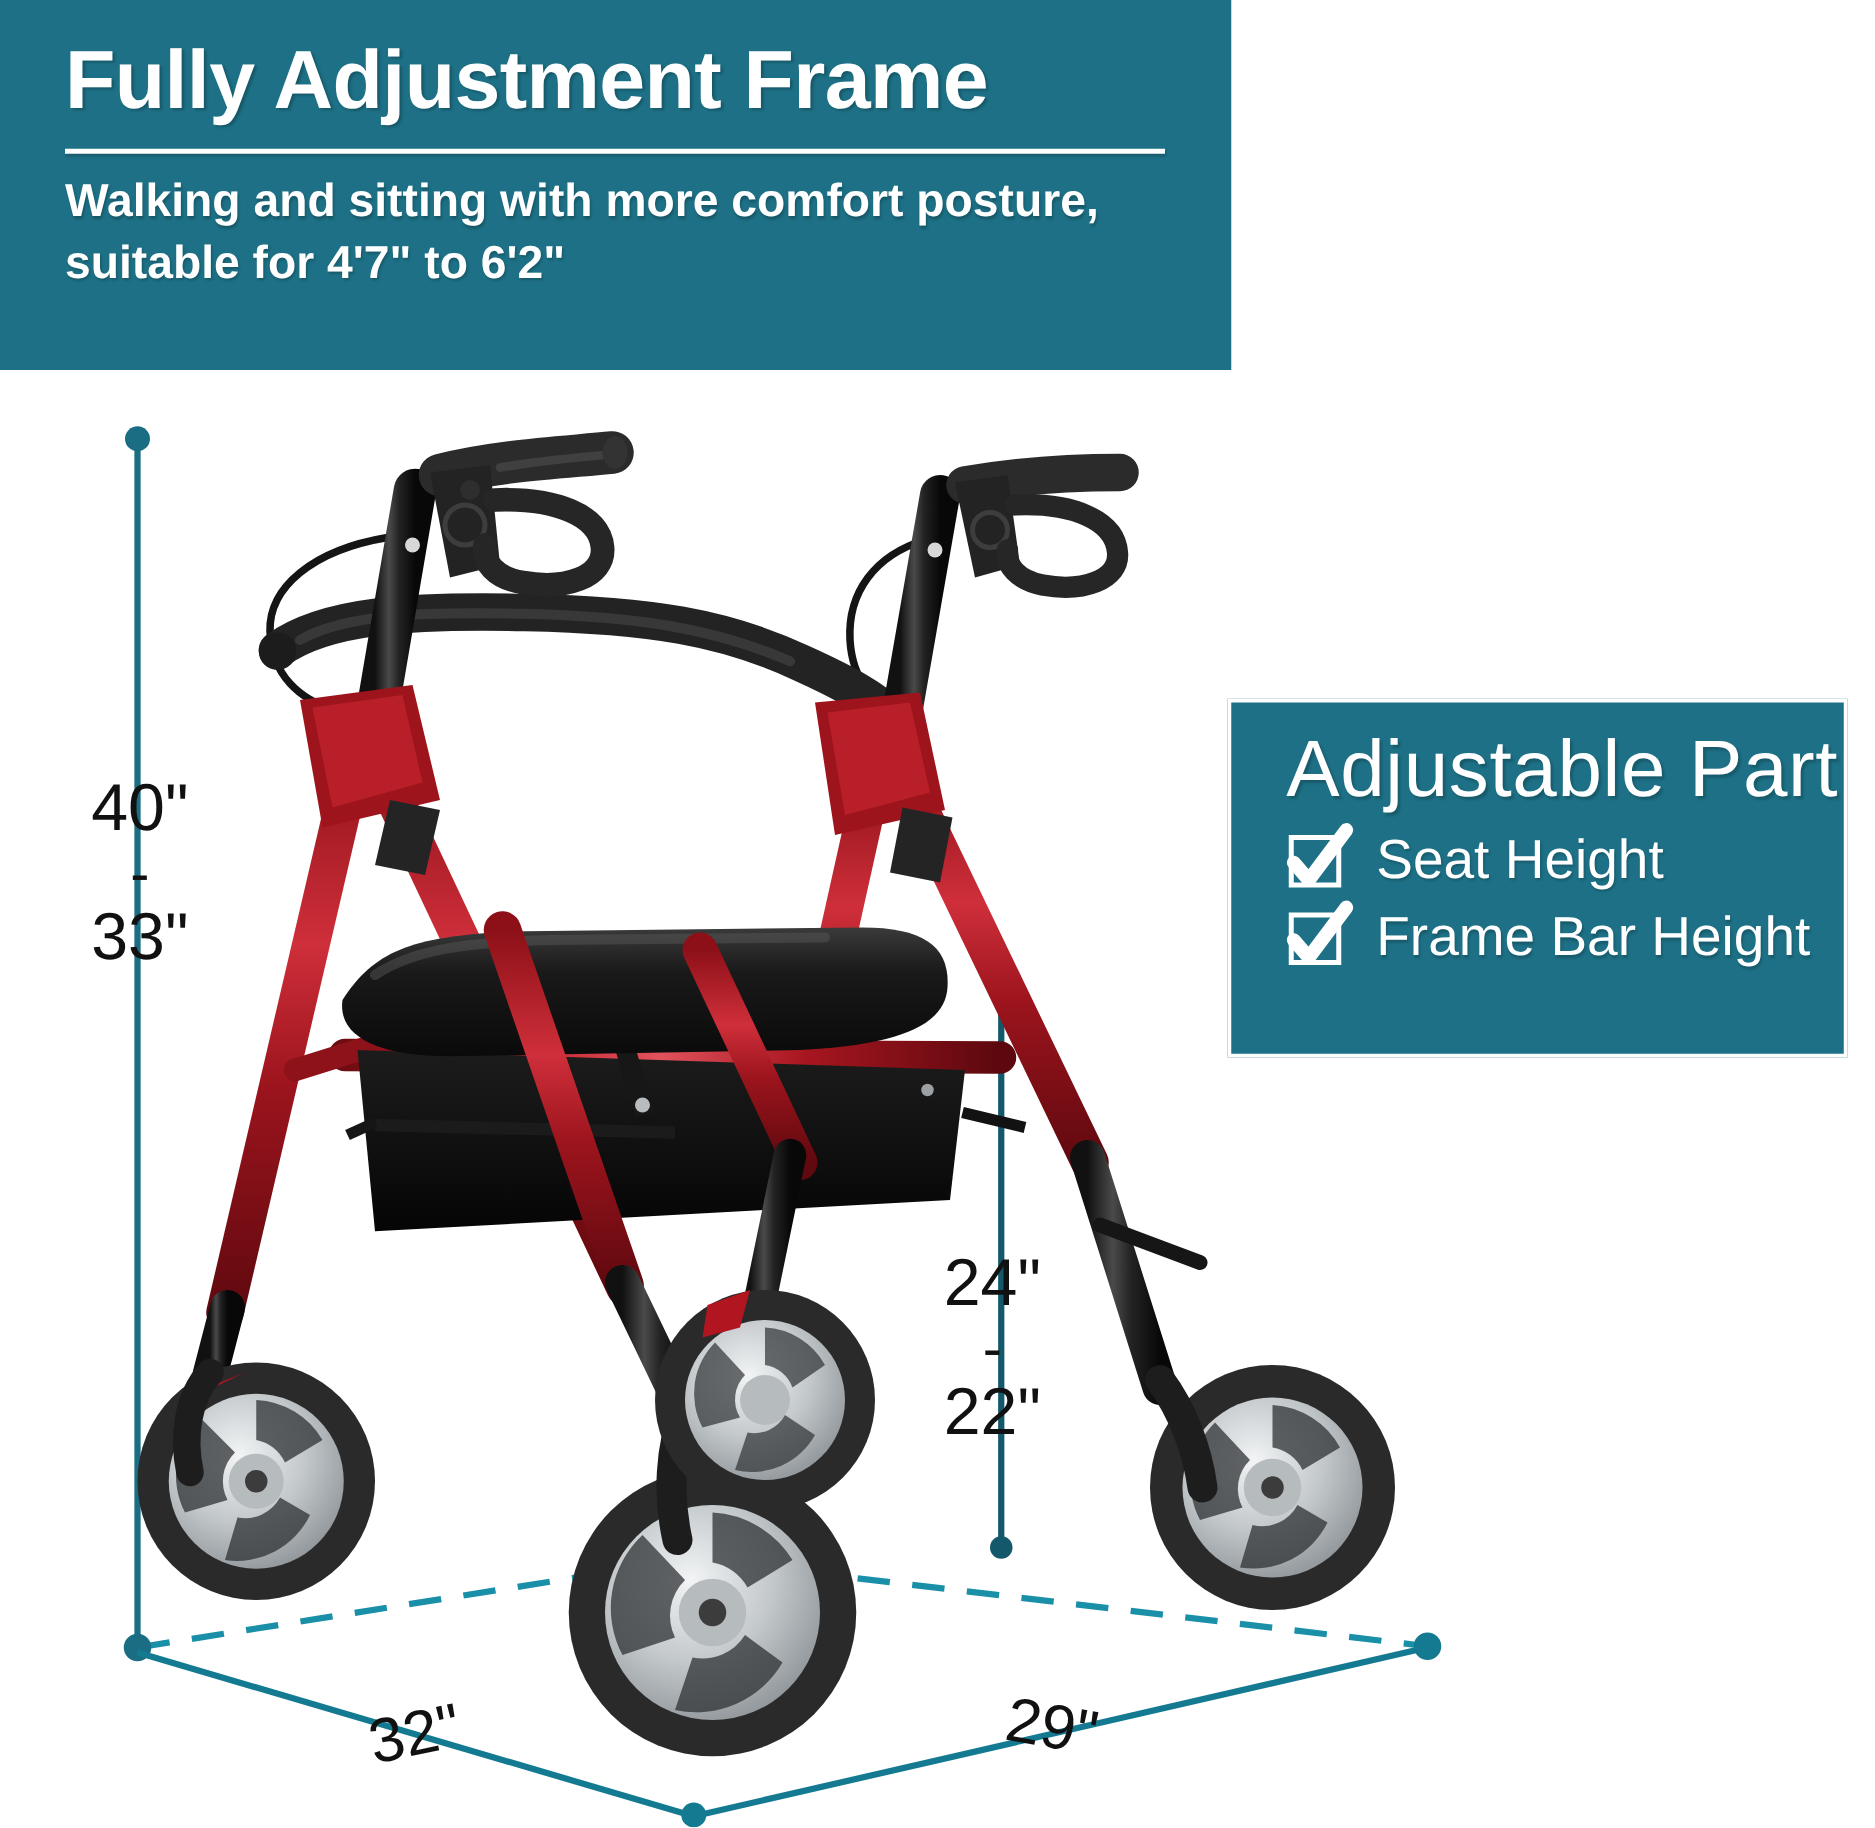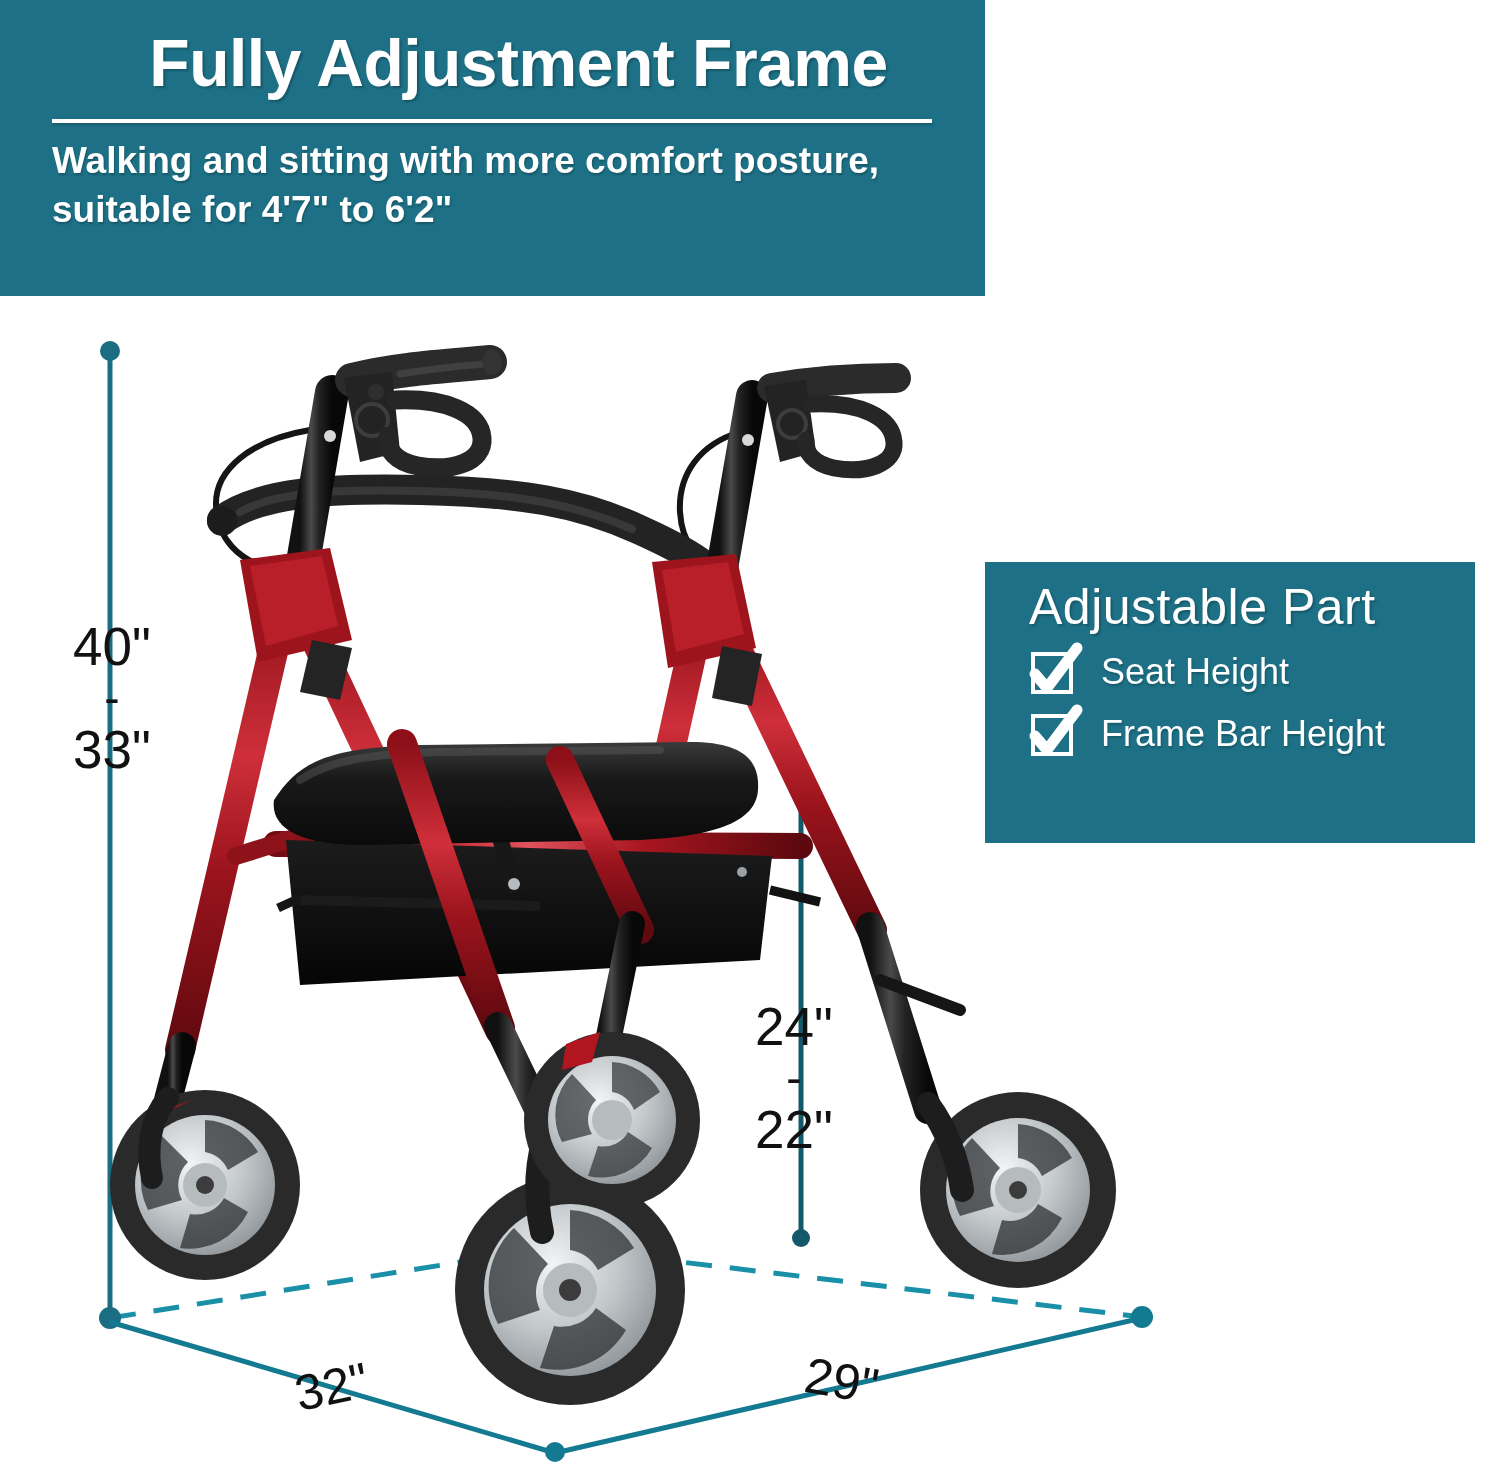--- a/index.html
+++ b/index.html
@@ -13,54 +13,53 @@
   
   .header-banner{
     position:absolute;left:0;top:0;width:985px;height:296px;
     background:#1d7085;box-sizing:border-box;
     padding:30px 0 0 52px;
   }
   .header-title{
     color:#ffffff;font-size:66px;line-height:1.02;font-weight:bold;
     letter-spacing:-0.5px;margin:0;white-space:nowrap;
     text-shadow:2px 2px 2px rgba(0,0,0,0.22);
-    text-align:center;
   }
   .header-rule{
     width:880px;height:4px;background:#ffffff;margin:22px 0 14px 0;
     box-shadow:1px 2px 2px rgba(0,0,0,0.18);
   }
   .header-sub{
     color:#ffffff;font-size:37px;line-height:1.32;margin:0;font-weight:bold;
     text-shadow:1px 2px 2px rgba(0,0,0,0.22);
   }
 
   
   .adj-card{
     position:absolute;left:982px;top:559px;width:496px;height:287px;
     background:#1d7085;border:3px solid #ffffff;box-sizing:border-box;
     padding:16px 0 0 44px;
   }
   .adj-title{
-    color:#ffffff;font-size:50px;font-weight:normal;margin:0 0 6px 0;
+    color:#ffffff;font-size:64px;font-weight:normal;margin:0 0 6px 0;
     letter-spacing:0.5px;text-shadow:2px 2px 2px rgba(0,0,0,0.2);
   }
   .adj-row{display:flex;align-items:center;margin-top:10px;}
   .chk{
     position:relative;width:52px;height:52px;flex:0 0 52px;margin-right:20px;
   }
   .chk .box{
     position:absolute;left:2px;top:6px;width:42px;height:42px;
     border:4px solid #ffffff;box-sizing:border-box;
   }
   .chk .tick{
     position:absolute;left:-4px;top:-4px;width:60px;height:60px;
   }
   .adj-label{
-    color:#ffffff;font-size:36px;line-height:1;white-space:nowrap;
+    color:#ffffff;font-size:44px;line-height:1;white-space:nowrap;
     text-shadow:1px 2px 2px rgba(0,0,0,0.2);
   }
 
   
   .dim{
     position:absolute;color:#111;font-weight:normal;white-space:nowrap;
     font-family:"Liberation Sans", sans-serif;
   }
   .dim-stack{ text-align:center;line-height:1.0; }
   .dim-stack .v{font-size:53px;display:block;}

